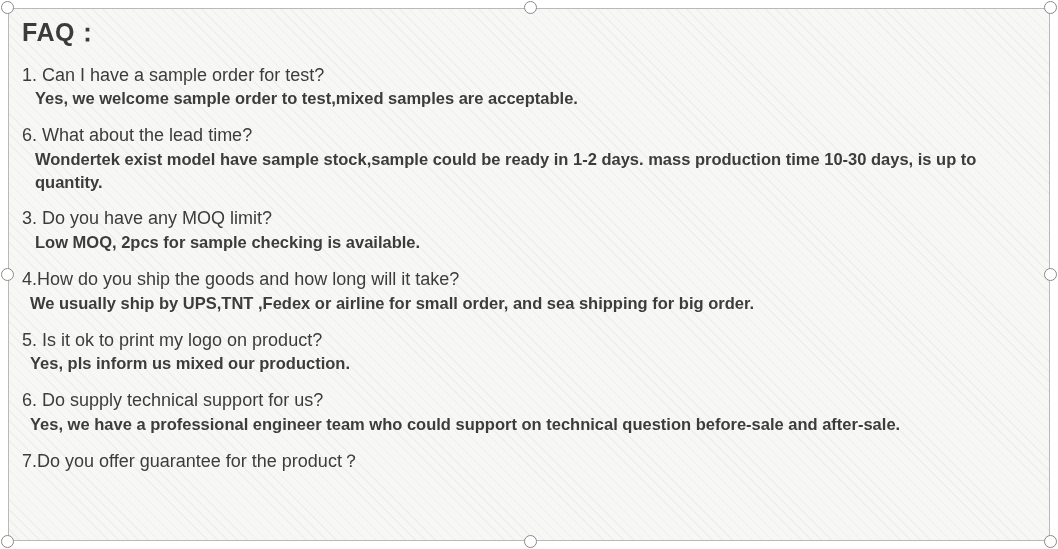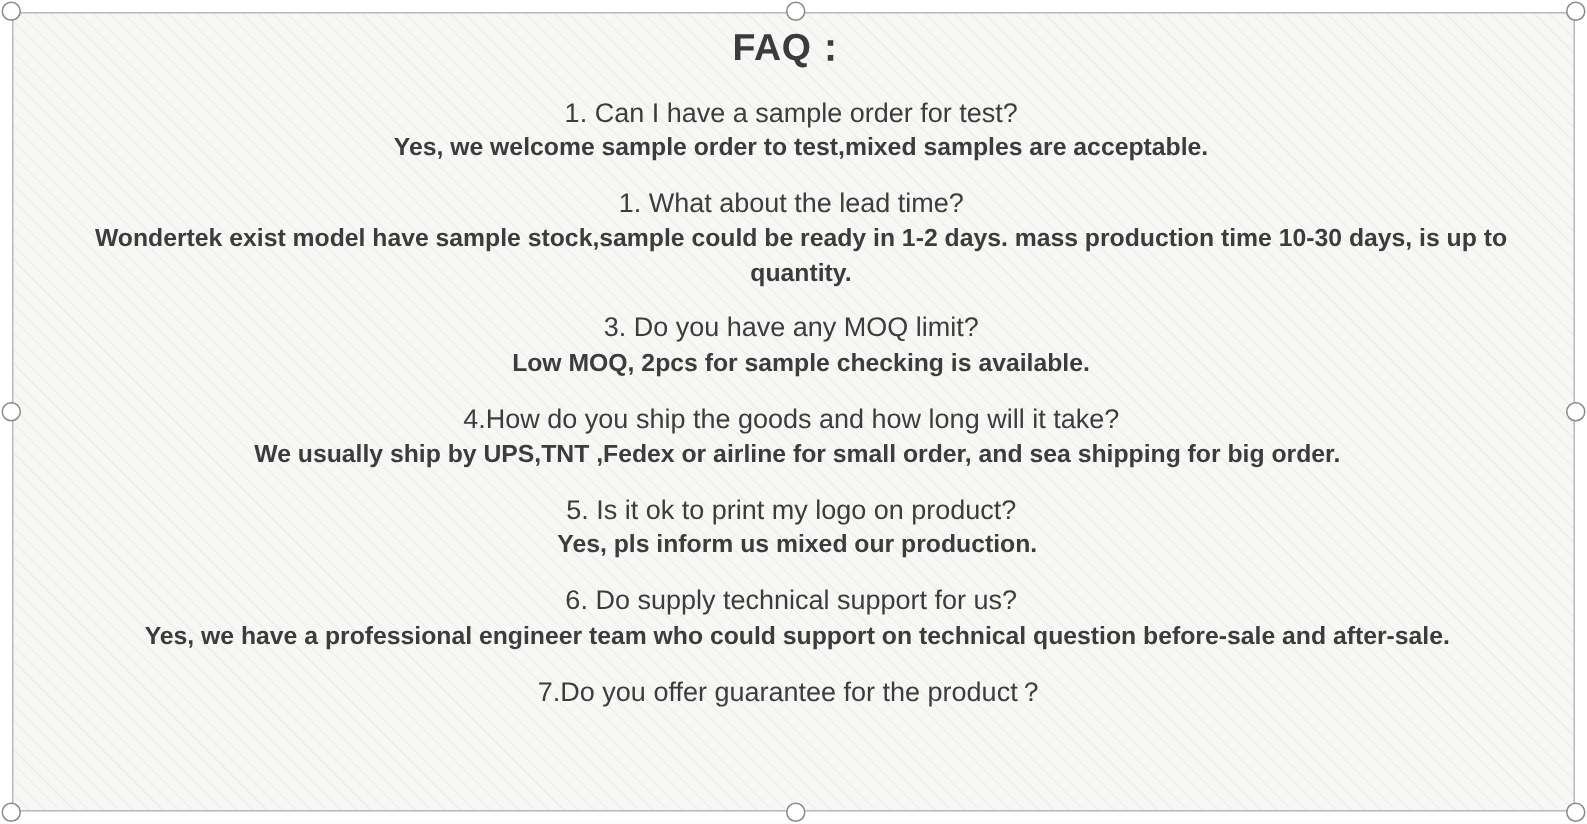--- a/index.html
+++ b/index.html
@@ -13,21 +13,20 @@
     background: #ffffff;
     overflow: hidden;
   }
 
   
   .canvas {
     position: relative;
     width: 1058px;
     height: 549px;
     box-sizing: border-box;
-    text-align: center;
   }
 
   .faq-box {
     position: absolute;
     left: 8px;
     top: 8px;
     width: 1042px;
     height: 533px;
     box-sizing: border-box;
     border: 1px solid #b9b9b9;
@@ -113,21 +112,21 @@
     <div class="content">
 
       <div class="faq-title">FAQ：</div>
 
       <div class="qa-block">
         <p class="q-line">1. Can I have a sample order for test?</p>
         <p class="a-line">Yes, we welcome sample order to test,mixed samples are acceptable.</p>
       </div>
 
       <div class="qa-block">
-        <p class="q-line">1. What about the lead time?</p>
+        <p class="q-line">6. What about the lead time?</p>
         <p class="a-line">Wondertek exist model have sample stock,sample could be ready in 1-2 days. mass production time 10-30 days, is up to quantity.</p>
       </div>
 
       <div class="qa-block">
         <p class="q-line">3. Do you have any MOQ limit?</p>
         <p class="a-line">Low MOQ, 2pcs for sample checking is available.</p>
       </div>
 
       <div class="qa-block">
         <p class="q-line">4.How do you ship the goods and how long will it take?</p>

